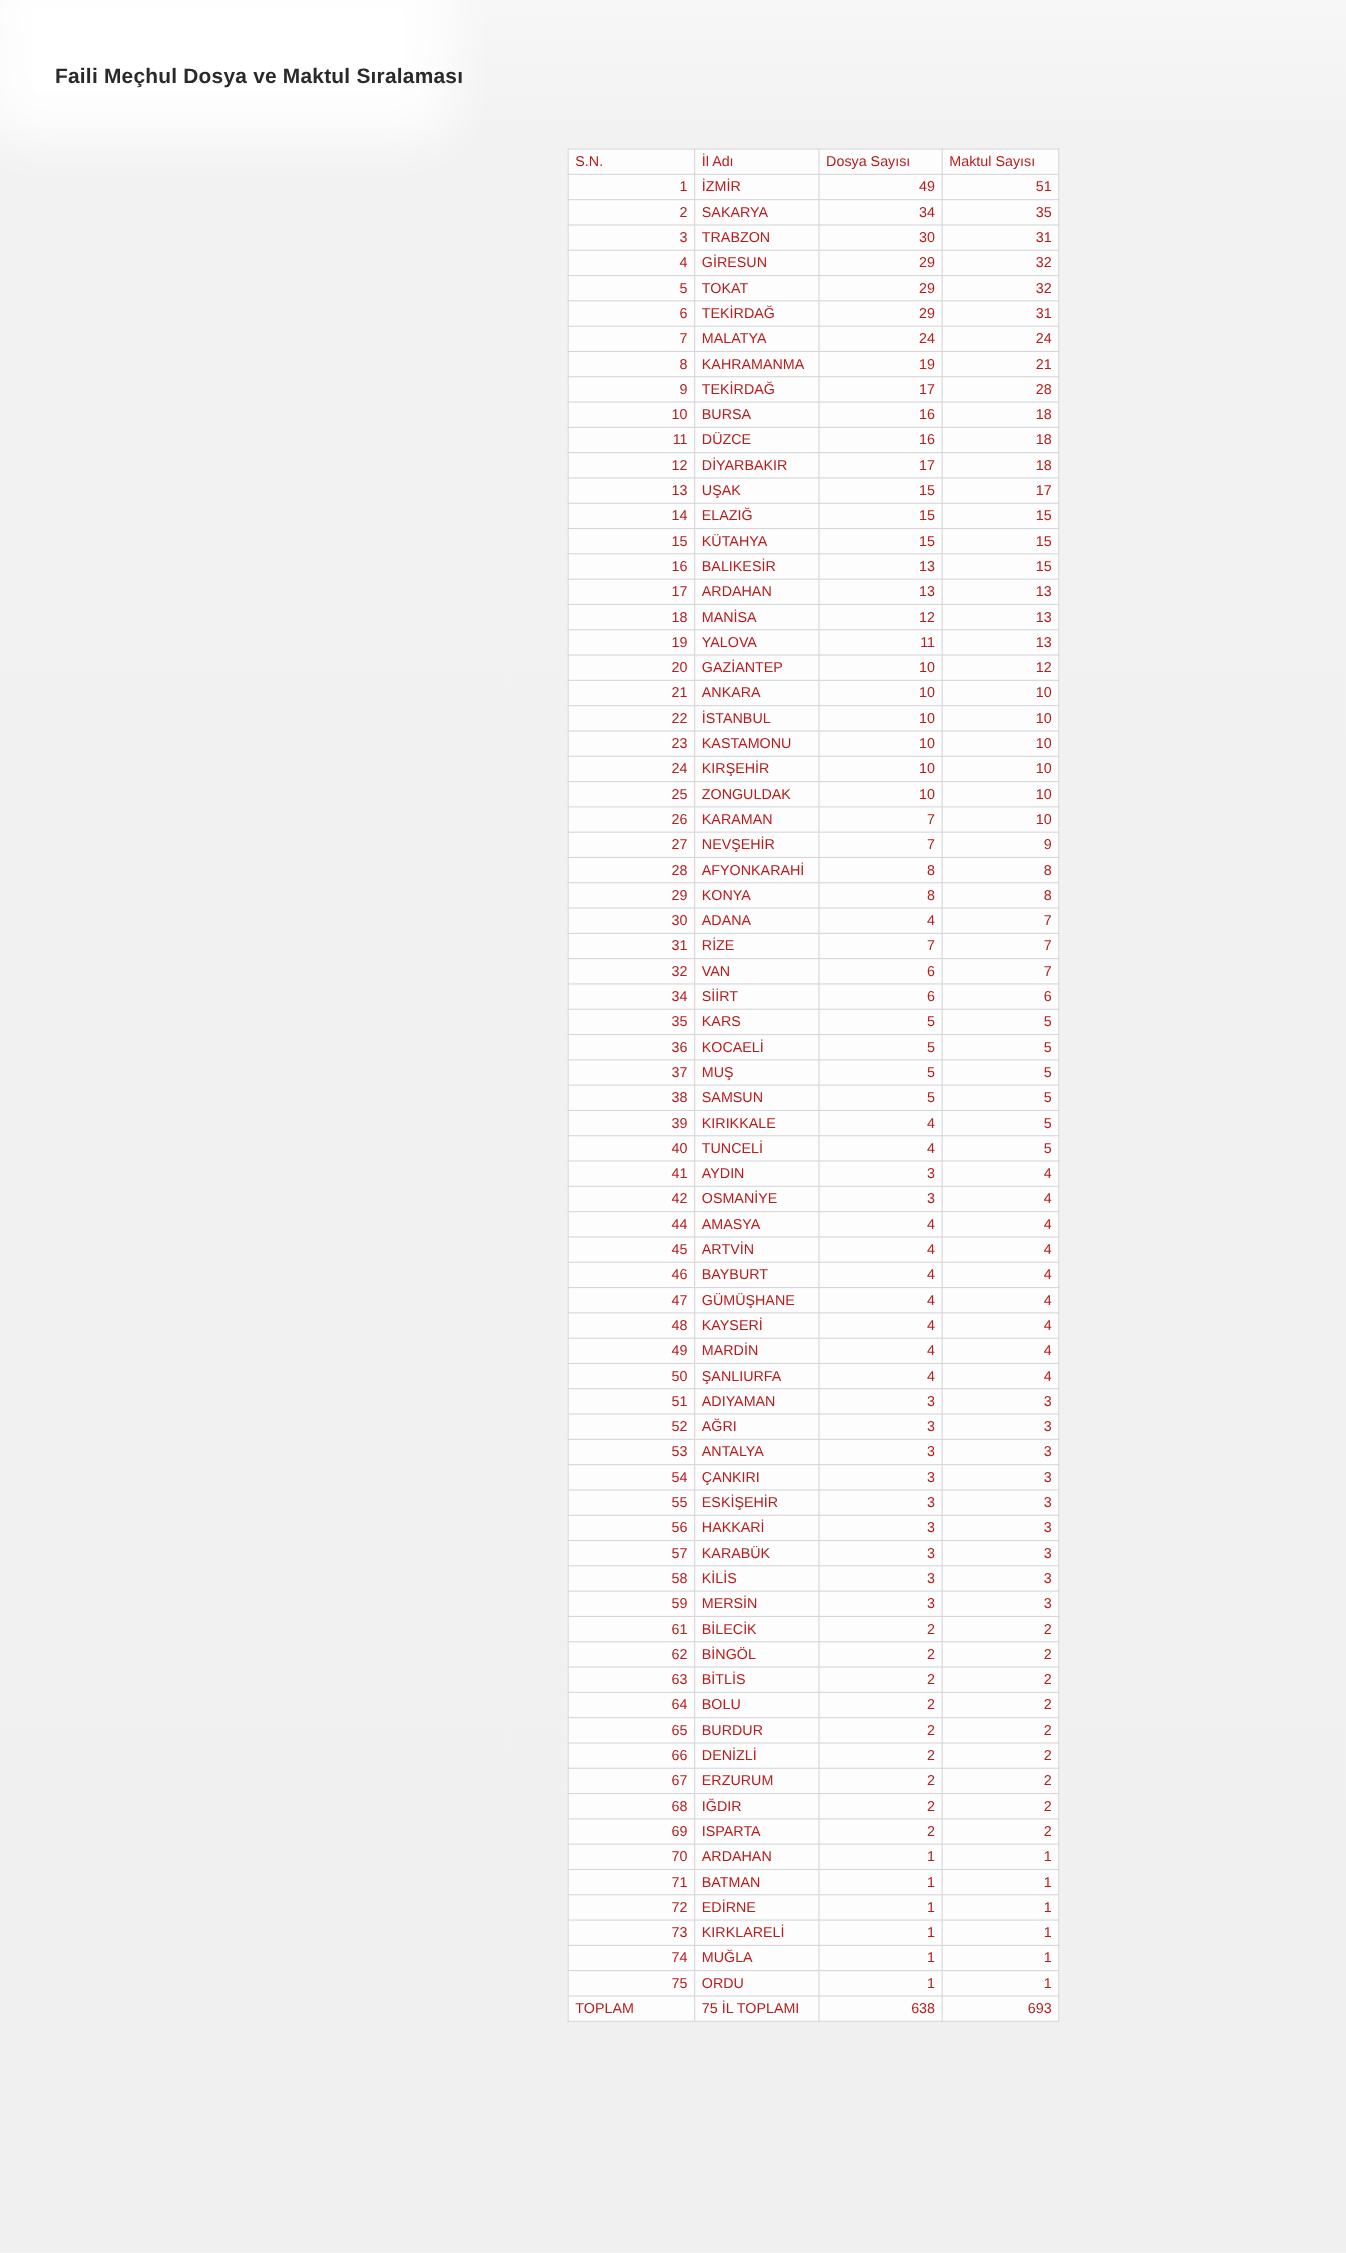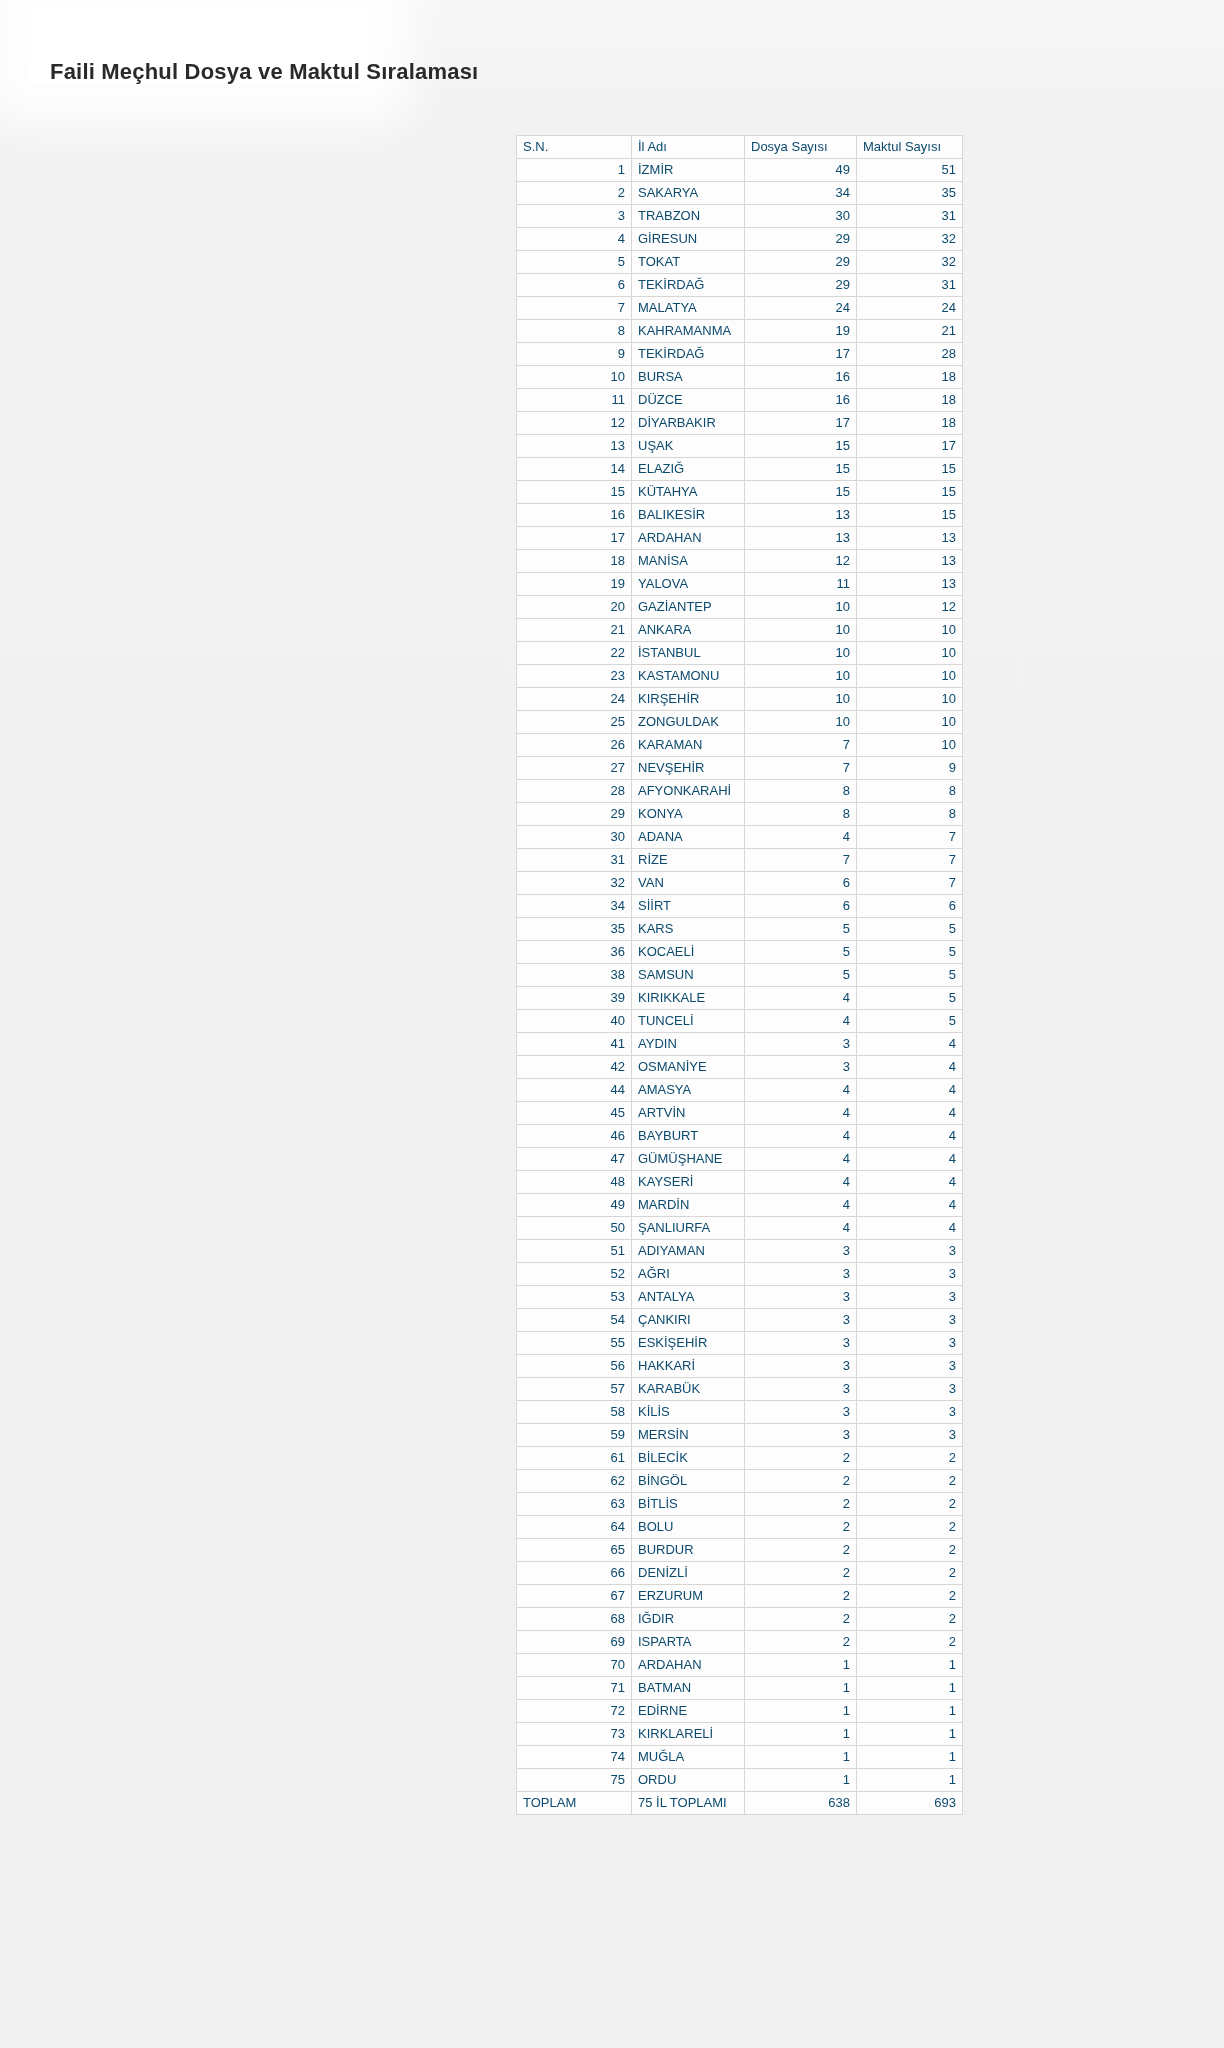--- a/index.html
+++ b/index.html
@@ -22,35 +22,35 @@
     width: 340px;
     height: 78px;
     background: #ffffff;
     border-radius: 10px;
     box-shadow: 0 0 45px 45px rgba(255,255,255,0.85);
   }
   .page-title {
     position: absolute;
     left: 50px;
     top: 44px;
-    font-size: 22px;
+    font-size: 19px;
     line-height: 26px;
     color: #2a2a2a;
     letter-spacing: 0.2px;
     white-space: nowrap;
   }
   table.data-table {
     position: absolute;
     left: 516px;
     top: 135px;
     width: 446px;
     border-collapse: collapse;
     table-layout: fixed;
     font-size: 13px;
-    color: #0c4a6e;
+    color: #b91c1c;
     background: #fdfdfd;
   }
   table.data-table th,
   table.data-table td {
     border: 1px solid #d6d6d6;
     height: 22px;
     padding: 0 6px;
     overflow: hidden;
     white-space: nowrap;
     font-weight: normal;
@@ -292,20 +292,26 @@
         <td class="right">5</td>
         <td class="right">5</td>
       </tr>
       <tr>
         <td class="right">36</td>
         <td class="left">KOCAELİ</td>
         <td class="right">5</td>
         <td class="right">5</td>
       </tr>
       <tr>
+        <td class="right">37</td>
+        <td class="left">MUŞ</td>
+        <td class="right">5</td>
+        <td class="right">5</td>
+      </tr>
+      <tr>
         <td class="right">38</td>
         <td class="left">SAMSUN</td>
         <td class="right">5</td>
         <td class="right">5</td>
       </tr>
       <tr>
         <td class="right">39</td>
         <td class="left">KIRIKKALE</td>
         <td class="right">4</td>
         <td class="right">5</td>

